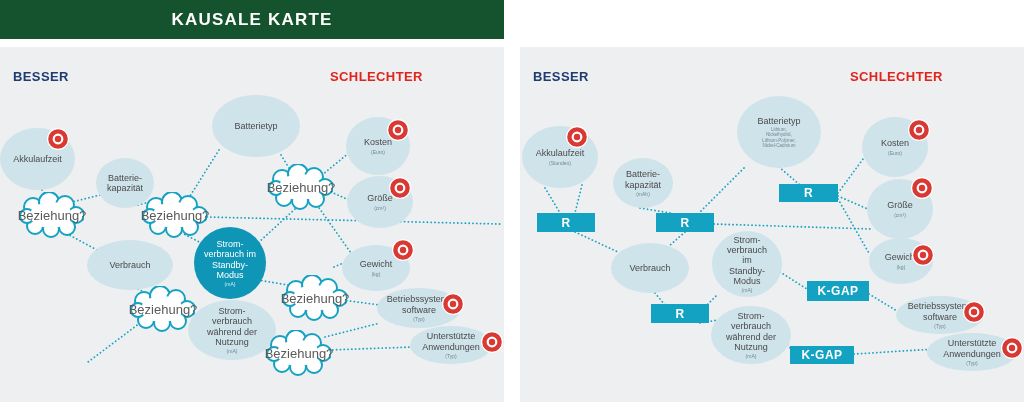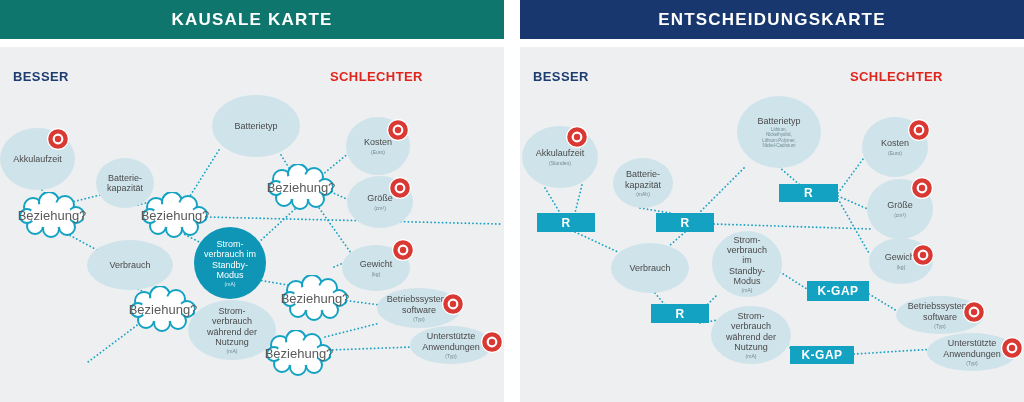--- a/index.html
+++ b/index.html
@@ -1,20 +1,20 @@
 <!DOCTYPE html>
 <html><head>
 <meta charset="utf-8">
 <style>
   html,body{margin:0;padding:0;background:#ffffff;}
   #stage{position:relative;width:1024px;height:402px;background:#ffffff;overflow:hidden;
          font-family:"Liberation Sans",sans-serif;}
   .hdr{position:absolute;top:0;height:39px;display:flex;align-items:center;justify-content:center;
        color:#ffffff;font-weight:bold;font-size:17px;letter-spacing:1.2px;}
-  .hdr-left{left:0;width:504px;background:#0f766e;}
+  .hdr-left{left:0;width:504px;background:#14532d;}
   .hdr-right{left:520px;width:504px;background:#17376e;}
   .panel{position:absolute;top:47px;width:504px;height:355px;background:#edeff1;overflow:hidden;}
   .panel-left{left:0;}
   .panel-right{left:520px;}
   .dirlabel{position:absolute;top:22px;font-size:13px;font-weight:800;letter-spacing:0.4px;}
   .better{left:13px;color:#1d3c70;}
   .worse{left:330px;color:#e0261c;}
   .lines{position:absolute;left:0;top:0;width:504px;height:355px;}
   .dot{stroke:#1aa2c2;stroke-width:1.8;stroke-dasharray:0.1 3.7;stroke-linecap:round;fill:none;}
   .node{position:absolute;border-radius:50%;background:#cfe3ea;display:flex;flex-direction:column;
@@ -56,23 +56,20 @@
       <circle cx="12" cy="12" r="3.2" fill="#da3832"></circle>
     </g>
   </defs>
 </svg>
 
 <div id="stage">
 
   <div class="hdr hdr-left">
     <span>KAUSALE KARTE</span>
   </div>
-  <div class="hdr hdr-right">
-    <span>ENTSCHEIDUNGSKARTE</span>
-  </div>
 
   <div class="panel panel-left">
     <svg class="lines">
       <line class="dot" x1="42" y1="143" x2="48" y2="152"></line>
       <line class="dot" x1="100" y1="148" x2="72" y2="155"></line>
       <line class="dot" x1="60" y1="183" x2="97" y2="203"></line>
       <line class="dot" x1="138" y1="158" x2="160" y2="152"></line>
       <line class="dot" x1="219" y1="103" x2="190" y2="149"></line>
       <line class="dot" x1="281" y1="108" x2="289" y2="121"></line>
       <line class="dot" x1="322" y1="128" x2="350" y2="105"></line>

